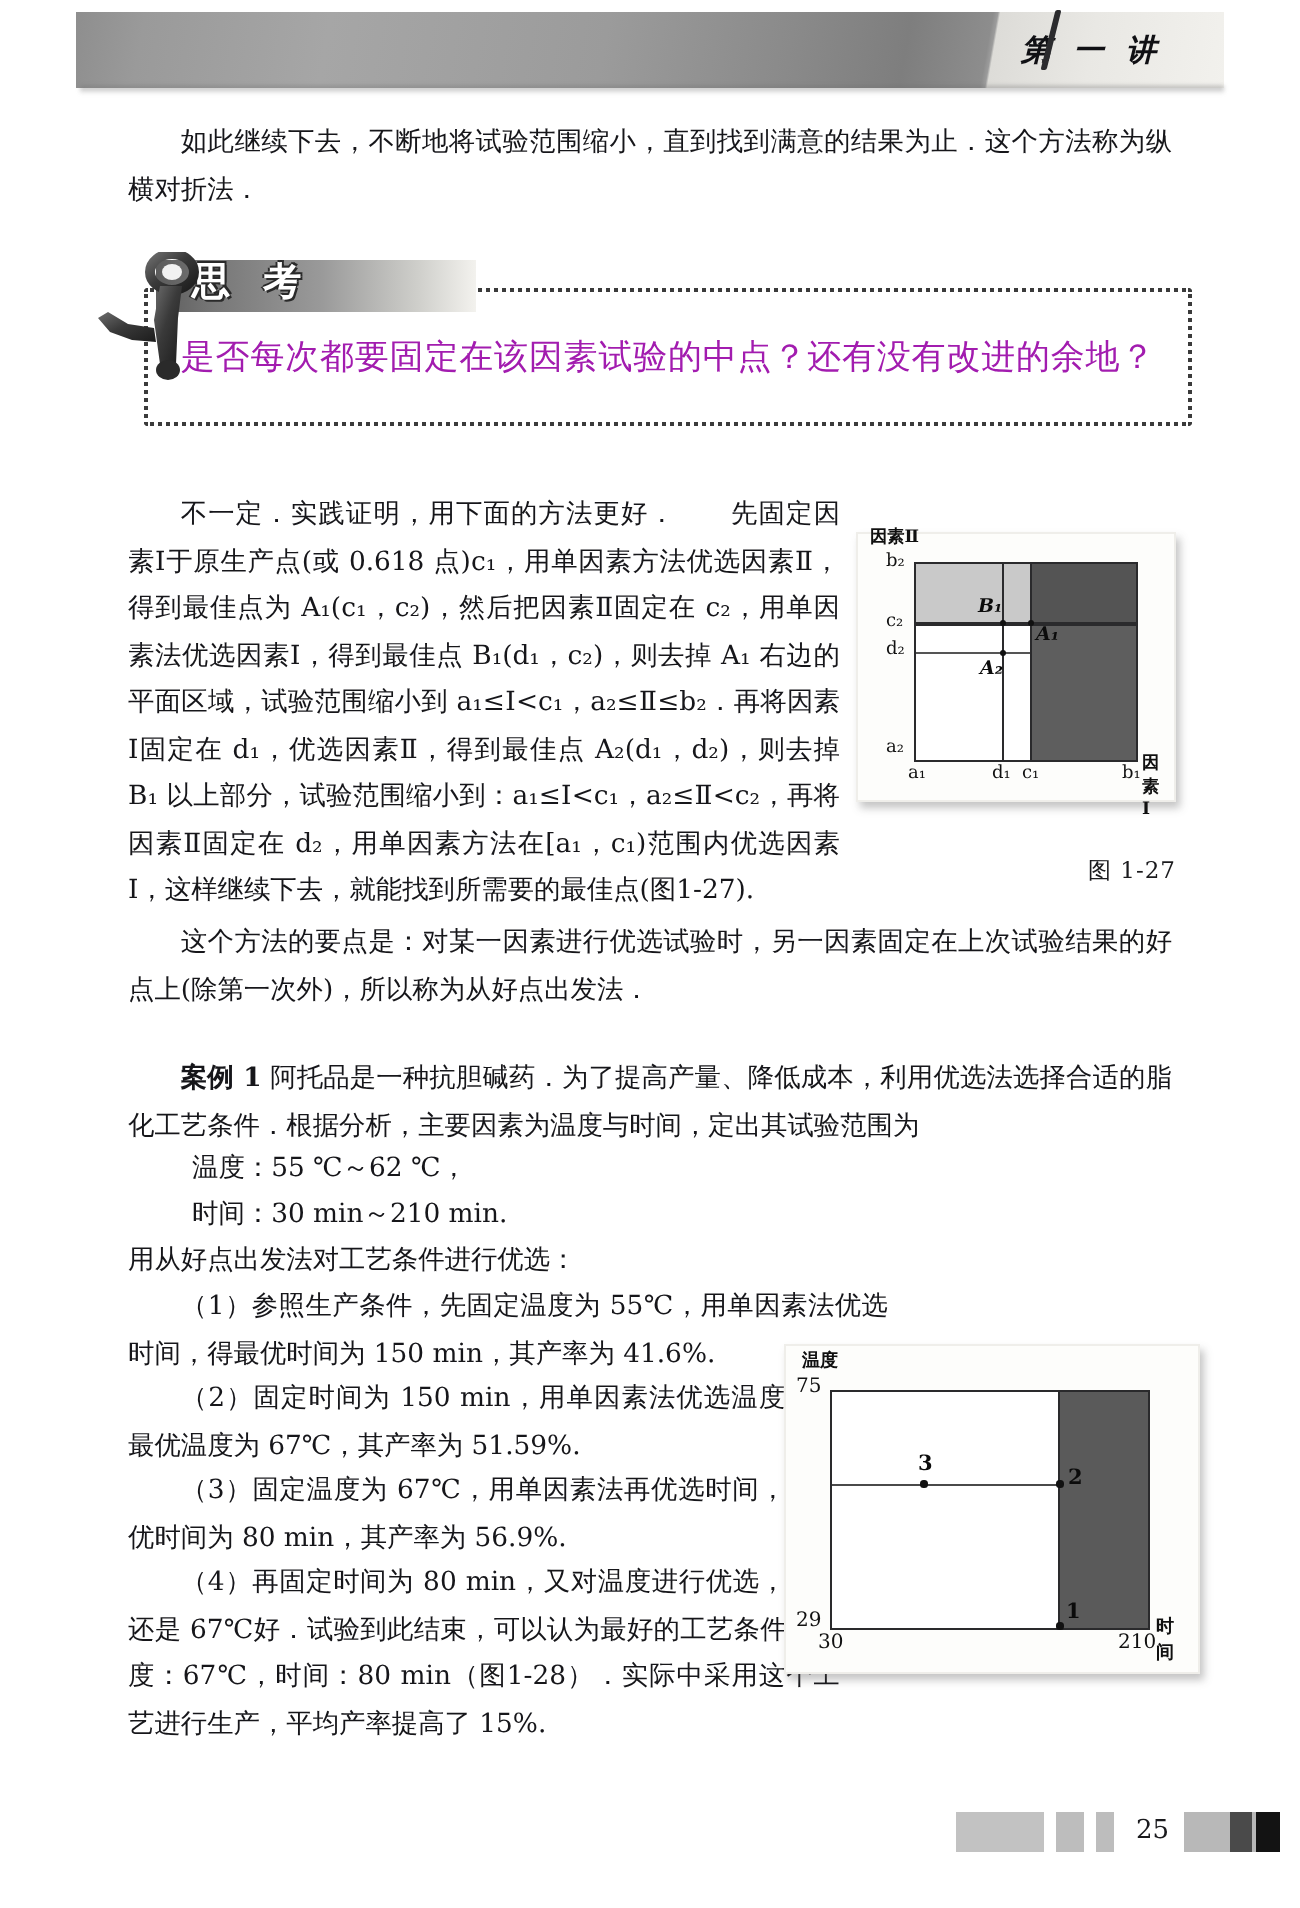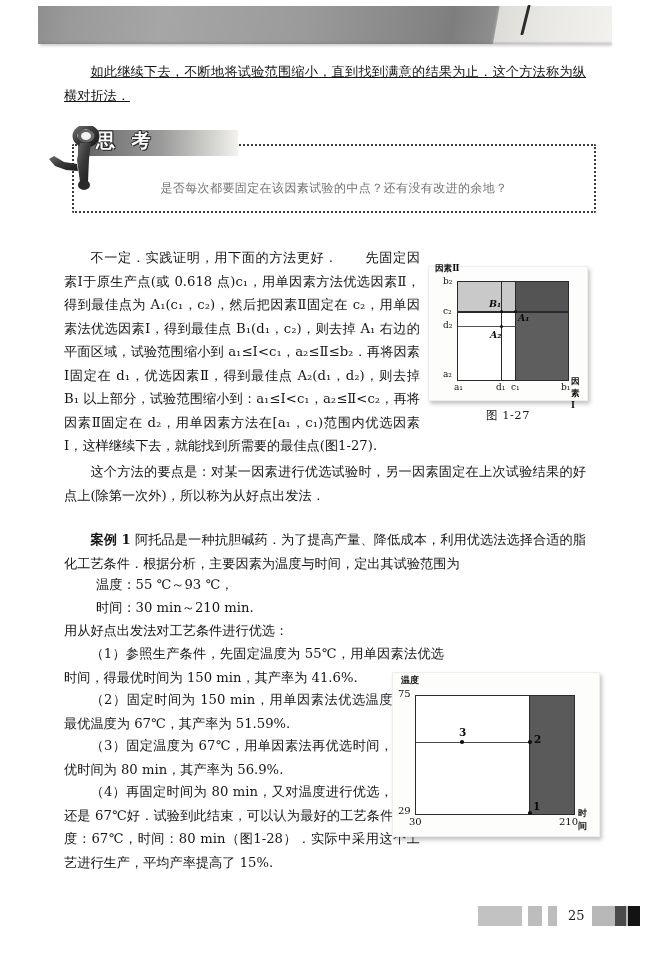--- a/index.html
+++ b/index.html
@@ -84,21 +84,21 @@
     font-size: 13.2px;
     line-height: 23.5px;
     text-align: justify;
     text-justify: inter-character;
     color: #16161a;
     font-family: "DejaVu Serif", "Liberation Serif", serif;
   }
   .indent { text-indent: 2em; }
   .bold { font-weight: 700; }
 
-  #p-intro { left: 64px; top: 60px; width: 522px; text-decoration: underline; }
+  #p-intro { left: 64px; top: 60px; width: 522px; }
 
   
   .think-box {
     position: absolute;
     left: 44px;
     top: 130px;
     width: 556px;
     height: 88px;
   }
   .think-dotted {
@@ -133,29 +133,29 @@
   .key-icon {
     position: absolute;
     left: 0px;
     top: -4px;
     width: 78px;
     height: 66px;
   }
   .think-q {
     position: absolute;
     left: 28px;
-    top: 24px;
+    top: 14px;
     width: 524px;
     height: 69px;
     display: flex;
     align-items: center;
     justify-content: center;
-    font-size: 12px;
+    font-size: 17px;
     letter-spacing: 0.4px;
-    color: #737373;
+    color: #a21caf;
   }
 
   #p-body1 { left: 64px; top: 246px; width: 356px; }
   #p-body2 { left: 64px; top: 460px; width: 522px; }
   #p-case1 { left: 64px; top: 528px; width: 522px; }
   .sub-line {
     position: absolute;
     font-size: 13.2px;
     line-height: 23.5px;
     font-family: "DejaVu Serif", "Liberation Serif", serif;
@@ -174,25 +174,26 @@
   }
   .fig-frame {
     position: absolute;
     background: #fdfdfb;
     box-shadow: 2px 3px 4px rgba(90,90,90,.35);
     border: 1px solid #efeeea;
     box-sizing: border-box;
   }
   .fig-cap {
     position: absolute;
-    text-align: center;
+    text-align: right;
     font-size: 11.5px;
     color: #1a1a1d;
     font-family: "DejaVu Serif", "Liberation Serif", serif;
     letter-spacing: .5px;
+    margin-top: 20px;
   }
 
   #fig27 { left: 428px; top: 266px; width: 175px; height: 175px; }
   #fig27-frame { left: 0; top: 0; width: 160px; height: 135px; }
   #fig27-cap { left: 0; top: 142px; width: 160px; }
 
   
   .f27-plot { position: absolute; left: 28px; top: 14px; width: 112px; height: 100px; }
   .f27-outer { position: absolute; left: 0; top: 0; width: 100%; height: 100%;
                border: 1.3px solid #2a2a2c; box-sizing: border-box; background: #ffffff; }
@@ -239,20 +240,21 @@
     font-family: "DejaVu Serif", "Liberation Serif", serif;
     color: #1a1a1d;
     top: 2px;
   }
 </style>
 </head>
 <body>
 
 <div class="header-band">
   <div class="header-grad"></div>
+  <div class="header-chapter-badge">第 一 讲</div>
   <div class="header-shadow"></div>
 </div>
 <div class="badge-slash"></div>
 
 <div class="para indent" id="p-intro">如此继续下去，不断地将试验范围缩小，直到找到满意的结果为止．这个方法称为纵横对折法．</div>
 
 <div class="think-box">
   <div class="think-dotted"></div>
   <div class="think-q">是否每次都要固定在该因素试验的中点？还有没有改进的余地？</div>
   <div class="think-banner"></div>
@@ -312,21 +314,21 @@
   <div class="fig-cap" id="fig27-cap">图 1-27</div>
 </div>
 
 <div class="para indent" id="p-body1">不一定．实践证明，用下面的方法更好．　　先固定因素Ⅰ于原生产点(或 0.618 点)c₁，用单因素方法优选因素Ⅱ，得到最佳点为 A₁(c₁，c₂)，然后把因素Ⅱ固定在 c₂，用单因素法优选因素Ⅰ，得到最佳点 B₁(d₁，c₂)，则去掉 A₁ 右边的平面区域，试验范围缩小到 a₁≤Ⅰ&lt;c₁，a₂≤Ⅱ≤b₂．再将因素Ⅰ固定在 d₁，优选因素Ⅱ，得到最佳点 A₂(d₁，d₂)，则去掉 B₁ 以上部分，试验范围缩小到：a₁≤Ⅰ&lt;c₁，a₂≤Ⅱ&lt;c₂，再将因素Ⅱ固定在 d₂，用单因素方法在[a₁，c₁)范围内优选因素Ⅰ，这样继续下去，就能找到所需要的最佳点(图1-27).</div>
 <div class="para indent" id="p-body2">这个方法的要点是：对某一因素进行优选试验时，另一因素固定在上次试验结果的好点上(除第一次外)，所以称为从好点出发法．</div>
 
 <div class="para indent" id="p-case1">
   <span class="bold">案例 1</span>
   <span>阿托品是一种抗胆碱药．为了提高产量、降低成本，利用优选法选择合适的脂化工艺条件．根据分析，主要因素为温度与时间，定出其试验范围为</span>
 </div>
-<div class="sub-line" id="p-temp">温度：55 ℃～93 ℃，</div>
+<div class="sub-line" id="p-temp">温度：55 ℃～62 ℃，</div>
 <div class="sub-line" id="p-time">时间：30 min～210 min.</div>
 <div class="para" id="p-use">用从好点出发法对工艺条件进行优选：</div>
 <div class="para indent" id="p-s1">（1）参照生产条件，先固定温度为 55℃，用单因素法优选时间，得最优时间为 150 min，其产率为 41.6%.</div>
 <div class="para indent" id="p-s2">（2）固定时间为 150 min，用单因素法优选温度，得最优温度为 67℃，其产率为 51.59%.</div>
 <div class="para indent" id="p-s3">（3）固定温度为 67℃，用单因素法再优选时间，得最优时间为 80 min，其产率为 56.9%.</div>
 <div class="para indent" id="p-s4">（4）再固定时间为 80 min，又对温度进行优选，结果还是 67℃好．试验到此结束，可以认为最好的工艺条件为温度：67℃，时间：80 min（图1-28）．实际中采用这个工艺进行生产，平均产率提高了 15%.</div>
 
 <div class="fig" id="fig28">
   <div class="fig-frame" id="fig28-frame">
     <div class="f28-plot">

